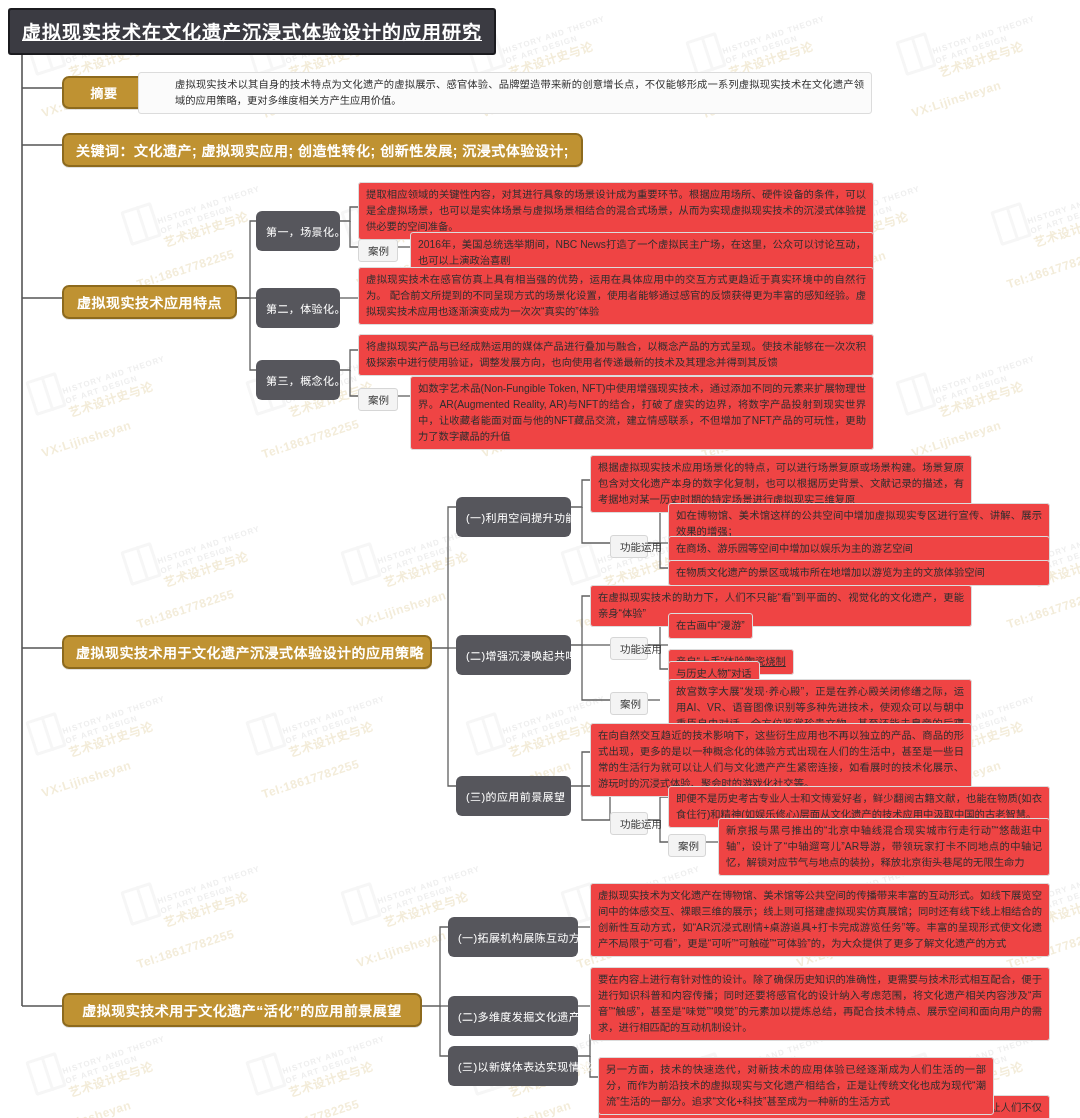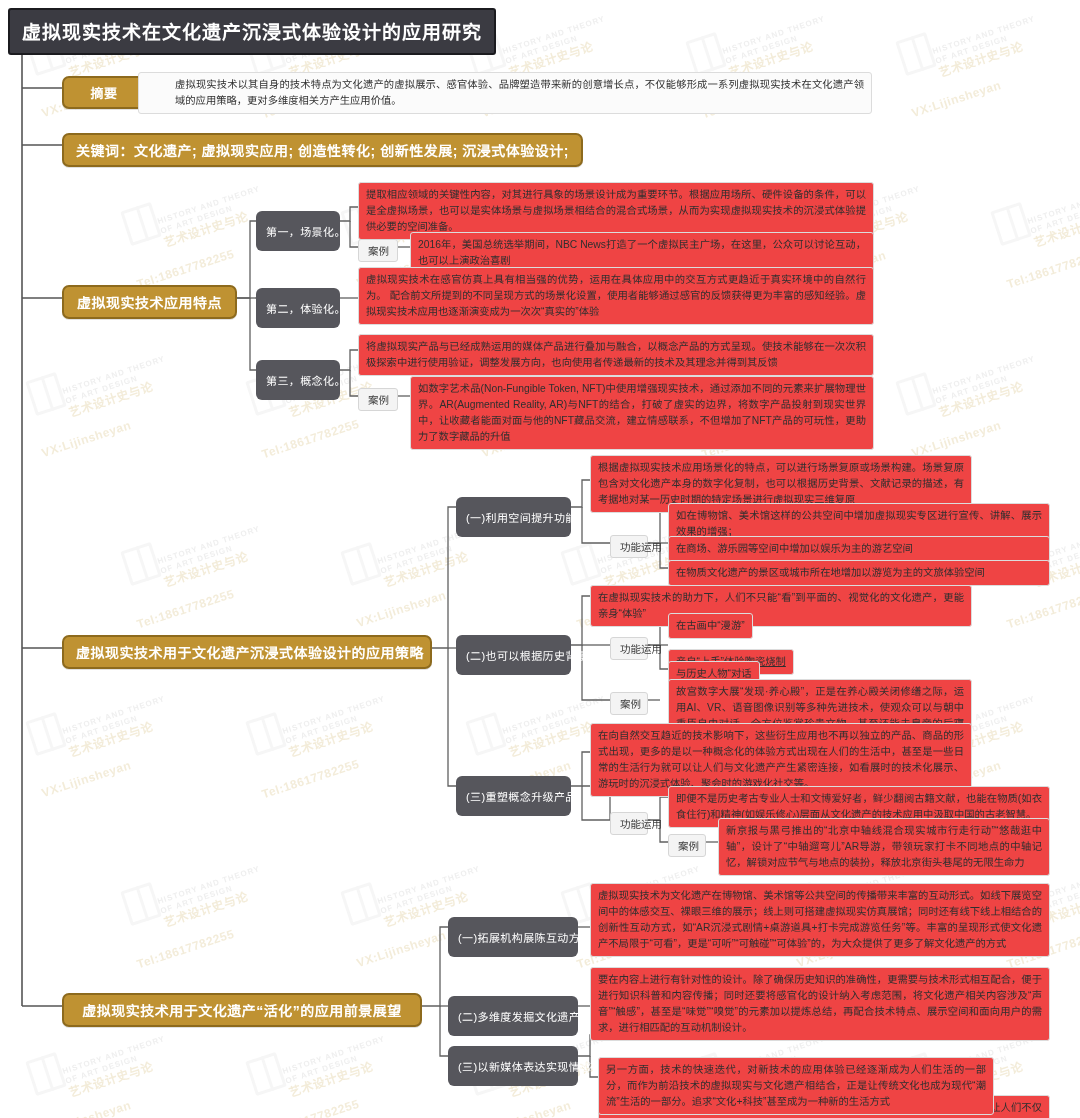--- a/index.html
+++ b/index.html
@@ -447,21 +447,21 @@
 
     <path d="M578,927 L590,927"></path>
     <path d="M578,1006 L590,1006"></path>
     <path d="M578,1056 L590,1056 L590,1035 L598,1035"></path>
     <path d="M590,1056 L590,1077 L598,1077"></path>
   </g>
 </svg>
 
 <div id="canvas">
 
-  <div class="node root" style="left:8px;top:8px;">虚拟现实技术在文化遗产沉浸式体验设计的应用研究</div>
+  <div class="node root" style="left:8px;top:8px;text-decoration:underline;">虚拟现实技术在文化遗产沉浸式体验设计的应用研究</div>
 
   <div class="node gold sm" style="left:62px;top:76px;width:84px;text-align:center;">摘要</div>
   <div class="node para abs" style="left:138px;top:72px;width:734px;padding-left:36px;">虚拟现实技术以其自身的技术特点为文化遗产的虚拟展示、感官体验、品牌塑造带来新的创意增长点，不仅能够形成一系列虚拟现实技术在文化遗产领域的应用策略，更对多维度相关方产生应用价值。</div>
 
   <div class="node gold md" style="left:62px;top:133px;">关键词：文化遗产; 虚拟现实应用; 创造性转化; 创新性发展; 沉浸式体验设计;</div>
 
   <div class="node gold md" style="left:62px;top:285px;width:175px;text-align:center;">虚拟现实技术应用特点</div>
 
   <div class="node pill" style="left:256px;top:211px;width:84px;">第一，场景化。</div>
   <div class="node para" style="left:358px;top:182px;width:516px;">提取相应领域的关键性内容，对其进行具象的场景设计成为重要环节。根据应用场所、硬件设备的条件，可以是全虚拟场景，也可以是实体场景与虚拟场景相结合的混合式场景，从而为实现虚拟现实技术的沉浸式体验提供必要的空间准备。</div>
@@ -478,30 +478,30 @@
 
   <div class="node gold md" style="left:62px;top:635px;width:370px;text-align:center;">虚拟现实技术用于文化遗产沉浸式体验设计的应用策略</div>
 
   <div class="node pill" style="left:456px;top:497px;width:115px;">(一)利用空间提升功能</div>
   <div class="node para" style="left:590px;top:455px;width:382px;">根据虚拟现实技术应用场景化的特点，可以进行场景复原或场景构建。场景复原包含对文化遗产本身的数字化复制，也可以根据历史背景、文献记录的描述，有考据地对某一历史时期的特定场景进行虚拟现实三维复原</div>
   <div class="node lbl" style="left:610px;top:535px;width:38px;">功能运用</div>
   <div class="node para" style="left:668px;top:503px;width:382px;">如在博物馆、美术馆这样的公共空间中增加虚拟现实专区进行宣传、讲解、展示效果的增强；</div>
   <div class="node para one" style="left:668px;top:536px;width:382px;">在商场、游乐园等空间中增加以娱乐为主的游艺空间</div>
   <div class="node para one" style="left:668px;top:560px;width:382px;">在物质文化遗产的景区或城市所在地增加以游览为主的文旅体验空间</div>
 
-  <div class="node pill" style="left:456px;top:635px;width:115px;">(二)也可以根据历史背景</div>
+  <div class="node pill" style="left:456px;top:635px;width:115px;">(二)增强沉浸唤起共鸣</div>
   <div class="node para" style="left:590px;top:585px;width:382px;">在虚拟现实技术的助力下，人们不只能“看”到平面的、视觉化的文化遗产，更能亲身“体验”</div>
   <div class="node lbl" style="left:610px;top:637px;width:38px;">功能运用</div>
   <div class="node para one" style="left:668px;top:613px;width:auto;">在古画中“漫游”</div>
   <div class="node para one" style="left:668px;top:649px;width:auto;text-decoration:underline;">亲自“上手”体验陶瓷烧制</div>
   <div class="node para one" style="left:668px;top:661px;width:auto;">与历史人物“对话</div>
   <div class="node lbl" style="left:610px;top:692px;width:38px;">案例</div>
   <div class="node para" style="left:668px;top:679px;width:304px;">故宫数字大展“发现·养心殿”，正是在养心殿关闭修缮之际，运用AI、VR、语音图像识别等多种先进技术，使观众可以与朝中重臣自由对话，全方位鉴赏珍贵文物，甚至还能去皇帝的后寝殿里“溜达溜达”。</div>
 
-  <div class="node pill" style="left:456px;top:776px;width:115px;">(三)重塑概念升级产品</div>
+  <div class="node pill" style="left:456px;top:776px;width:115px;">(三)的应用前景展望</div>
   <div class="node para" style="left:590px;top:723px;width:382px;">在向自然交互趋近的技术影响下，这些衍生应用也不再以独立的产品、商品的形式出现，更多的是以一种概念化的体验方式出现在人们的生活中，甚至是一些日常的生活行为就可以让人们与文化遗产产生紧密连接，如看展时的技术化展示、游玩时的沉浸式体验、聚会时的游戏化社交等。</div>
   <div class="node lbl" style="left:610px;top:812px;width:38px;">功能运用</div>
   <div class="node para" style="left:668px;top:786px;width:382px;">即便不是历史考古专业人士和文博爱好者，鲜少翻阅古籍文献，也能在物质(如衣食住行)和精神(如娱乐修心)层面从文化遗产的技术应用中汲取中国的古老智慧。</div>
   <div class="node lbl" style="left:668px;top:834px;width:38px;">案例</div>
   <div class="node para" style="left:718px;top:818px;width:332px;">新京报与黑弓推出的“北京中轴线混合现实城市行走行动”“悠哉逛中轴”，设计了“中轴遛弯儿”AR导游，带领玩家打卡不同地点的中轴记忆，解锁对应节气与地点的装扮，释放北京街头巷尾的无限生命力</div>
 
   <div class="node gold md" style="left:62px;top:993px;width:360px;text-align:center;">虚拟现实技术用于文化遗产“活化”的应用前景展望</div>
 
   <div class="node pill" style="left:448px;top:917px;width:130px;">(一)拓展机构展陈互动方式</div>
   <div class="node para" style="left:590px;top:883px;width:460px;">虚拟现实技术为文化遗产在博物馆、美术馆等公共空间的传播带来丰富的互动形式。如线下展览空间中的体感交互、裸眼三维的展示；线上则可搭建虚拟现实仿真展馆；同时还有线下线上相结合的创新性互动方式，如“AR沉浸式剧情+桌游道具+打卡完成游览任务”等。丰富的呈现形式使文化遗产不局限于“可看”，更是“可听”“可触碰”“可体验”的，为大众提供了更多了解文化遗产的方式</div>

